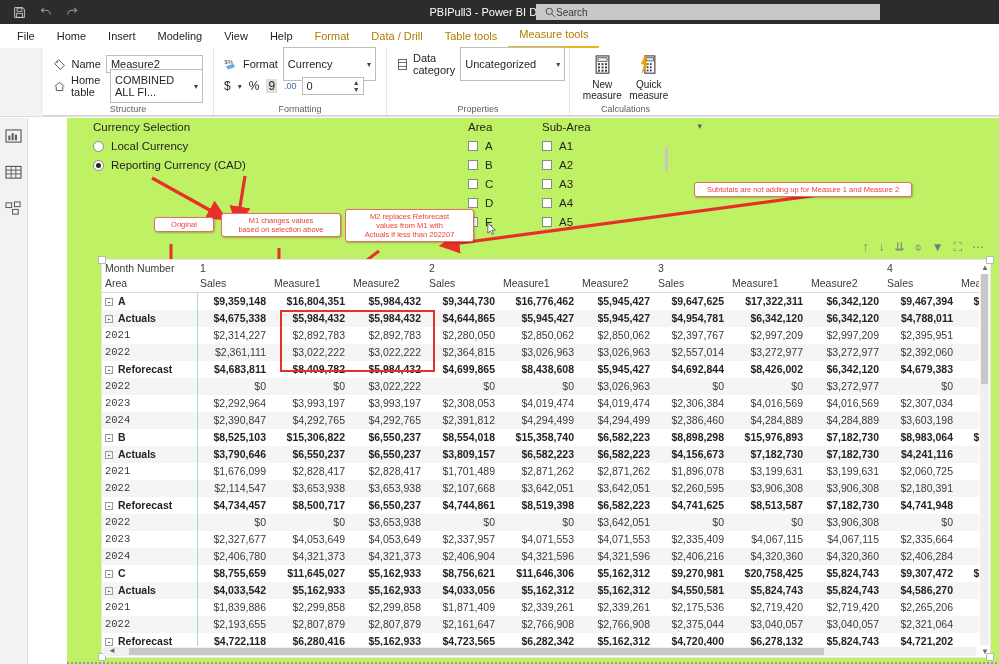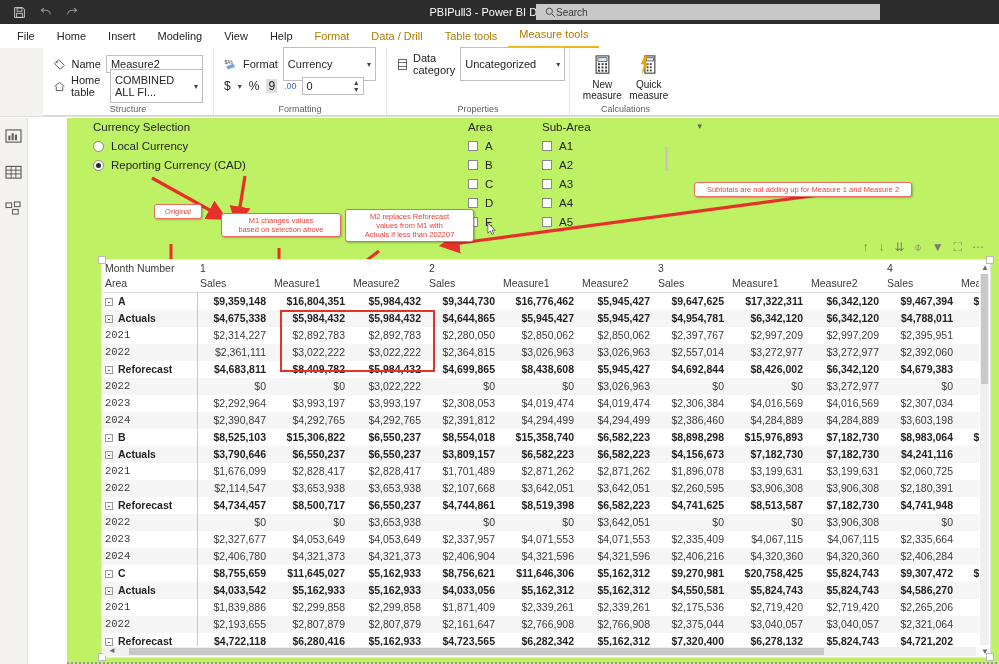--- a/index.html
+++ b/index.html
@@ -443,21 +443,21 @@
 
     <line x1="760" y1="76" x2="386" y2="126" stroke="#e8302a" stroke-width="3.2" marker-end="url(#ah)"></line>
 
     <line x1="104" y1="126" x2="104" y2="150" stroke="#e8302a" stroke-width="3" marker-end="url(#ah)"></line>
 
     <line x1="212" y1="130" x2="212" y2="150" stroke="#e8302a" stroke-width="3" marker-end="url(#ah)"></line>
 
     <line x1="312" y1="133" x2="283" y2="155" stroke="#e8302a" stroke-width="3" marker-end="url(#ah)"></line>
   </svg>
 
-  <div class="anno" style="left:87px;top:86px;width:48px">Original</div>
+  <div class="anno" style="left:87px;top:99px;width:60px">Original</div>
   <div class="anno" style="left:154px;top:95px;width:120px">M1 changes values
 based on selection above</div>
   <div class="anno" style="left:278px;top:91px;width:129px">M2 replaces Reforecast
 values from M1 with
 Actuals if less than 202207</div>
   <div class="anno" style="left:627px;top:64px;width:218px">Subtotals are not adding up for Measure 1 and Measure 2</div>
 
   <svg class="cursor" style="left:420px;top:104px" viewBox="0 0 12 16">
     <path d="M1,1 L1,13 L4,10.3 L6,14.5 L8,13.6 L6,9.5 L10,9.3 z" fill="#fff" stroke="#555" stroke-width="1"></path>
   </svg>
@@ -833,21 +833,21 @@
               <td class="num">$2,970,962</td>
             </tr>
             <tr class="lvl1">
               <td class="rowlab ind1"><span class="exp">-</span><span>Reforecast</span></td>
               <td class="num">$4,722,118</td>
               <td class="num">$6,280,416</td>
               <td class="num">$5,162,933</td>
               <td class="num">$4,723,565</td>
               <td class="num">$6,282,342</td>
               <td class="num">$5,162,312</td>
-              <td class="num">$7,320,400</td>
+              <td class="num">$4,720,400</td>
               <td class="num">$6,278,132</td>
               <td class="num">$5,824,743</td>
               <td class="num">$4,721,202</td>
               <td class="num">$6,279,198</td>
             </tr>
           </tbody>
       </table>
     </div>
 
     <div class="red-box" style="left:178px;top:50px;width:155px;height:62px;"></div>

